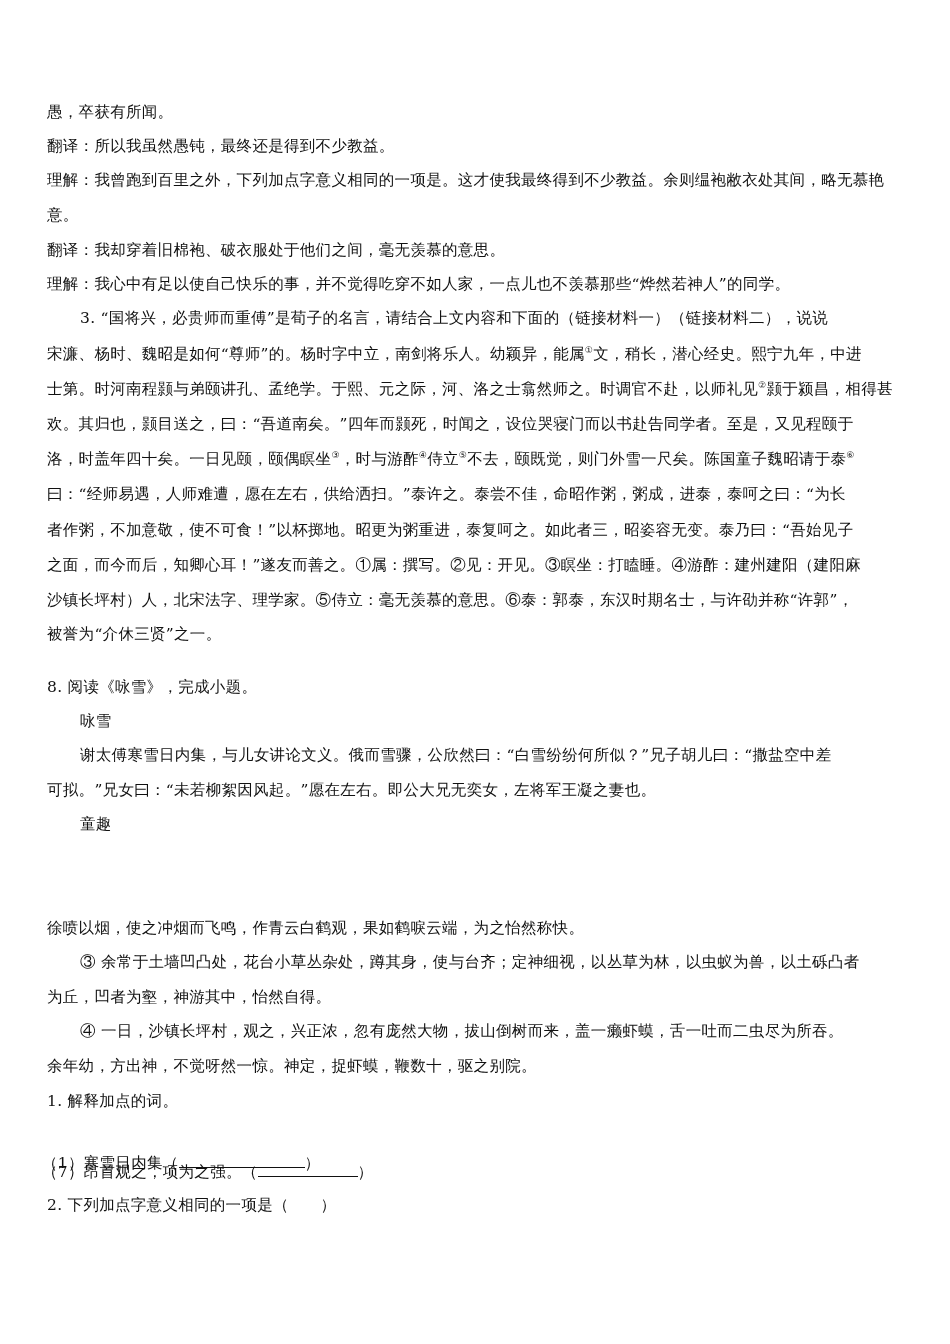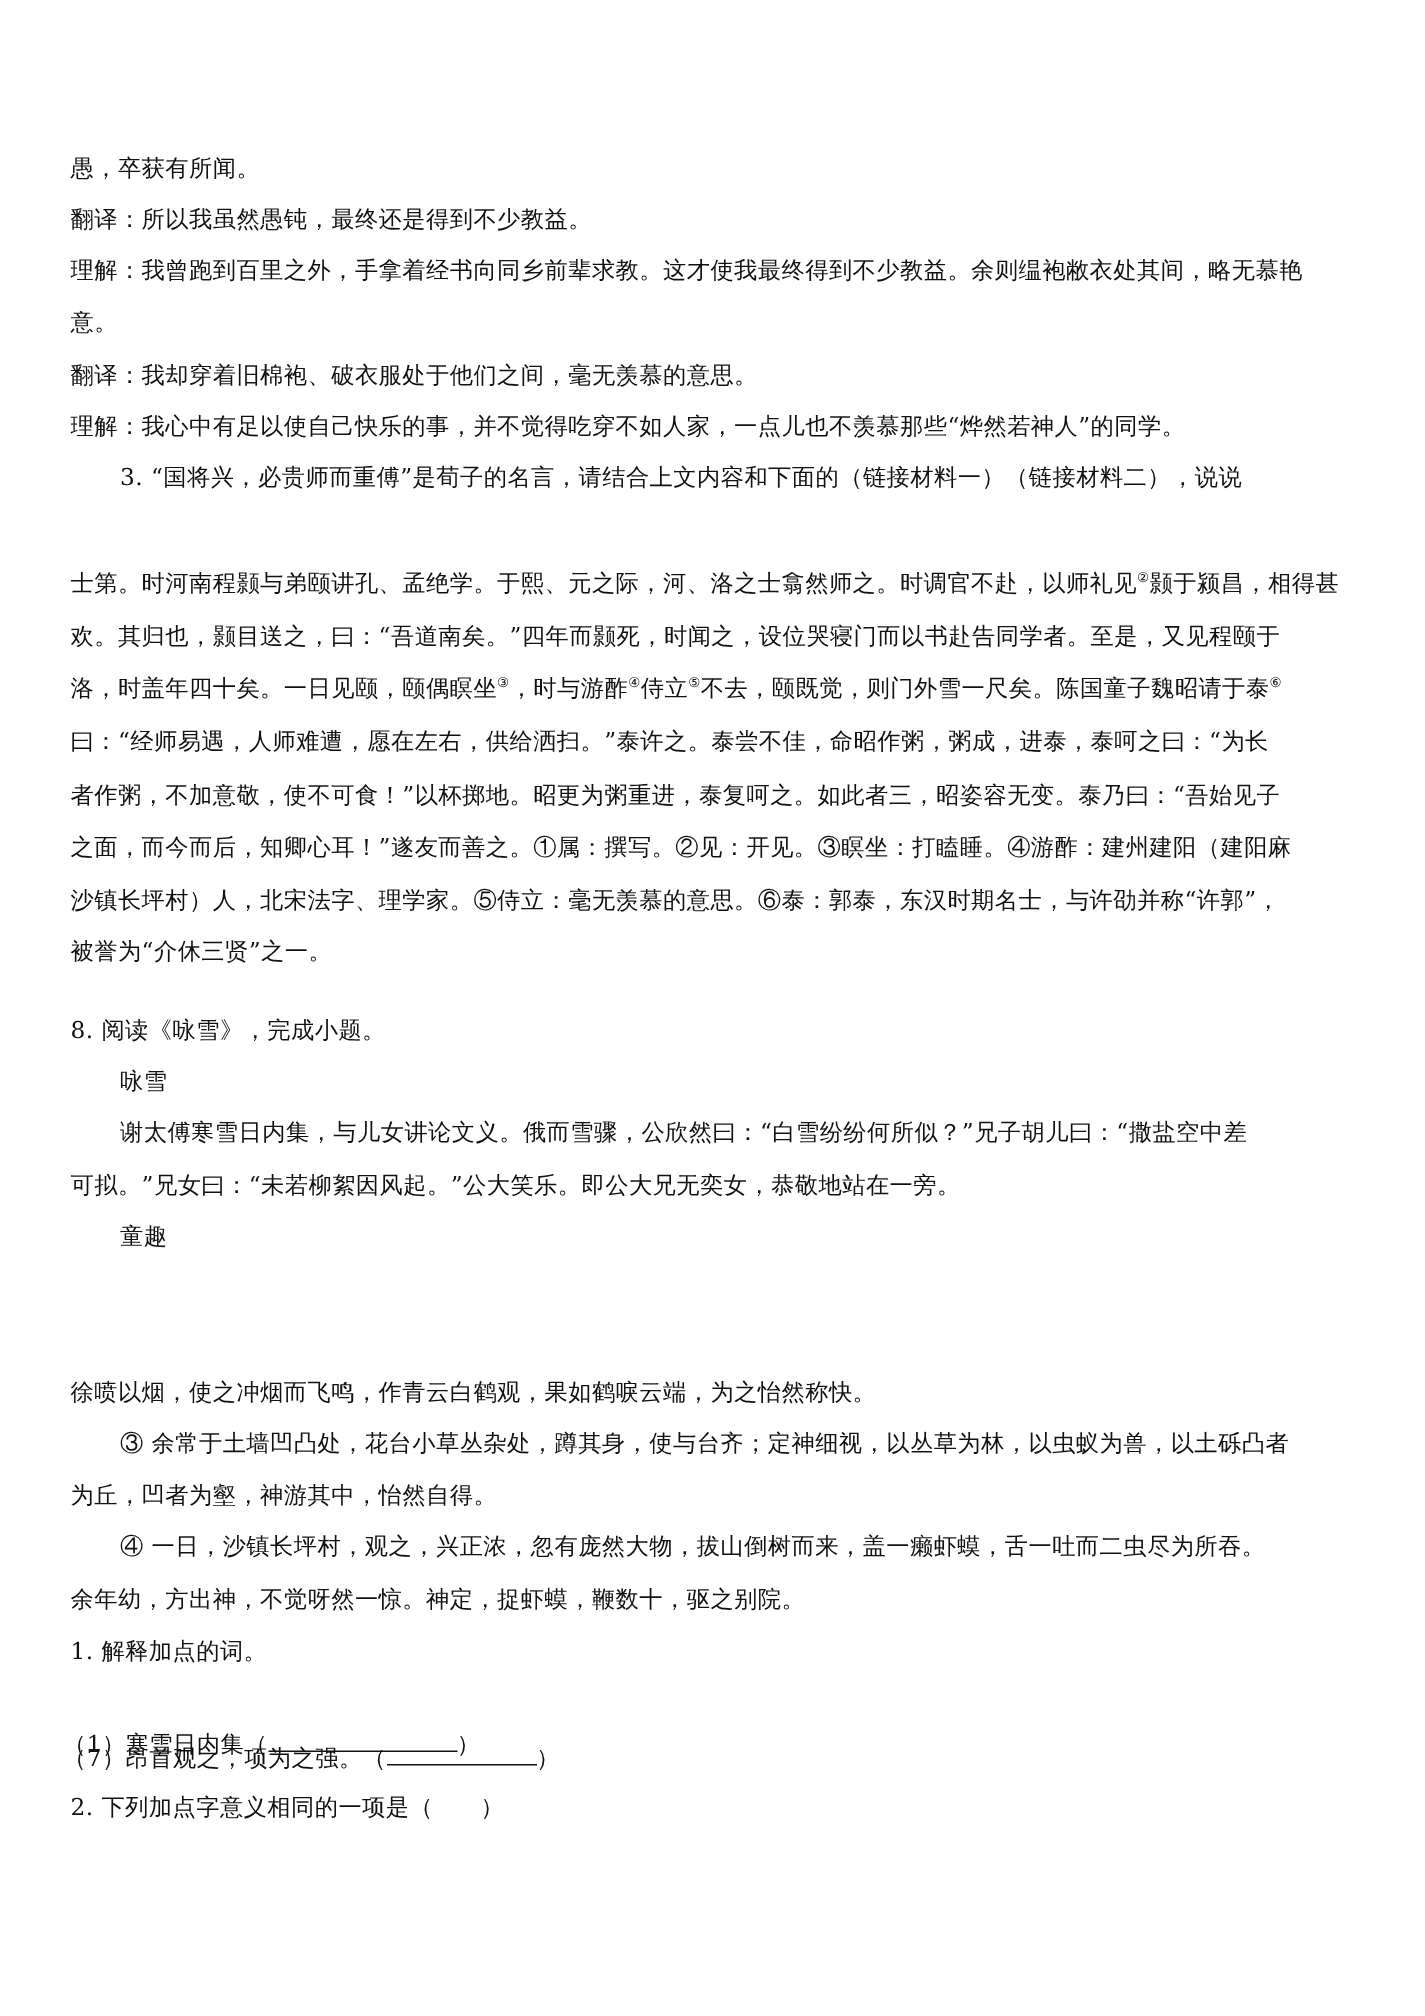--- a/index.html
+++ b/index.html
@@ -11,43 +11,46 @@
   .sup { font-size: 9px; vertical-align: super; line-height: 0; }
   .blank { display: inline-block; border-bottom: 1px solid #111; height: 16px; vertical-align: baseline; }
 </style>
 </head>
 <body>
 
 <div class="page">
 
   <div class="line" style="top:102px">愚，卒获有所闻。</div>
   <div class="line" style="top:136px">翻译：所以我虽然愚钝，最终还是得到不少教益。</div>
-  <div class="line" style="top:170px">理解：我曾跑到百里之外，手拿着经书向同乡前辈求教。这才使我最终得到不少教益。余则缊袍敝衣处其间，略无慕艳</div>
+  <div class="line" style="top:170px">理解：我曾跑到百里之外，下列加点字意义相同的一项是。这才使我最终得到不少教益。余则缊袍敝衣处其间，略无慕艳</div>
   <div class="line" style="top:205px">意。</div>
   <div class="line" style="top:240px">翻译：我却穿着旧棉袍、破衣服处于他们之间，毫无羡慕的意思。</div>
   <div class="line" style="top:274px">理解：我心中有足以使自己快乐的事，并不觉得吃穿不如人家，一点儿也不羡慕那些“烨然若神人”的同学。</div>
 
   <div class="line indent" style="top:308px">3. “国将兴，必贵师而重傅”是荀子的名言，请结合上文内容和下面的（链接材料一）（链接材料二），说说</div>
+  <div class="line" style="top:344px">
+    <span>宋濂、杨时、魏昭是如何“尊师”的。杨时字中立，南剑将乐人。幼颖异，能属</span><span class="sup">①</span><span>文，稍长，潜心经史。熙宁九年，中进</span>
+  </div>
   <div class="line" style="top:379px">
     <span>士第。时河南程颢与弟颐讲孔、孟绝学。于熙、元之际，河、洛之士翕然师之。时调官不赴，以师礼见</span><span class="sup">②</span><span>颢于颍昌，相得甚</span>
   </div>
   <div class="line" style="top:414px">欢。其归也，颢目送之，曰：“吾道南矣。”四年而颢死，时闻之，设位哭寝门而以书赴告同学者。至是，又见程颐于</div>
   <div class="line" style="top:449px">
     <span>洛，时盖年四十矣。一日见颐，颐偶瞑坐</span><span class="sup">③</span><span>，时与游酢</span><span class="sup">④</span><span>侍立</span><span class="sup">⑤</span><span>不去，颐既觉，则门外雪一尺矣。陈国童子魏昭请于泰</span><span class="sup">⑥</span>
   </div>
   <div class="line" style="top:484px">曰：“经师易遇，人师难遭，愿在左右，供给洒扫。”泰许之。泰尝不佳，命昭作粥，粥成，进泰，泰呵之曰：“为长</div>
   <div class="line" style="top:520px">者作粥，不加意敬，使不可食！”以杯掷地。昭更为粥重进，泰复呵之。如此者三，昭姿容无变。泰乃曰：“吾始见子</div>
   <div class="line" style="top:555px">之面，而今而后，知卿心耳！”遂友而善之。①属：撰写。②见：开见。③瞑坐：打瞌睡。④游酢：建州建阳（建阳麻</div>
   <div class="line" style="top:590px">沙镇长坪村）人，北宋法字、理学家。⑤侍立：毫无羡慕的意思。⑥泰：郭泰，东汉时期名士，与许劭并称“许郭”，</div>
   <div class="line" style="top:624px">被誉为“介休三贤”之一。</div>
 
   <div class="line" style="top:677px">8. 阅读《咏雪》，完成小题。</div>
   <div class="line indent" style="top:711px">咏雪</div>
   <div class="line indent" style="top:745px">谢太傅寒雪日内集，与儿女讲论文义。俄而雪骤，公欣然曰：“白雪纷纷何所似？”兄子胡儿曰：“撒盐空中差</div>
-  <div class="line" style="top:780px">可拟。”兄女曰：“未若柳絮因风起。”公大笑乐。即公大兄无奕女，恭敬地站在一旁。</div>
+  <div class="line" style="top:780px">可拟。”兄女曰：“未若柳絮因风起。”愿在左右。即公大兄无奕女，左将军王凝之妻也。</div>
 
   <div class="line indent" style="top:814px">童趣</div>
   <div class="line" style="top:918px">徐喷以烟，使之冲烟而飞鸣，作青云白鹤观，果如鹤唳云端，为之怡然称快。</div>
   <div class="line indent" style="top:952px">③ 余常于土墙凹凸处，花台小草丛杂处，蹲其身，使与台齐；定神细视，以丛草为林，以虫蚁为兽，以土砾凸者</div>
   <div class="line" style="top:987px">为丘，凹者为壑，神游其中，怡然自得。</div>
   <div class="line indent" style="top:1021px">④ 一日，沙镇长坪村，观之，兴正浓，忽有庞然大物，拔山倒树而来，盖一癞虾蟆，舌一吐而二虫尽为所吞。</div>
   <div class="line" style="top:1056px">余年幼，方出神，不觉呀然一惊。神定，捉虾蟆，鞭数十，驱之别院。</div>
 
   <div class="line" style="top:1091px">1. 解释加点的词。</div>
   <div class="line" style="top:1151px; left:42px">

